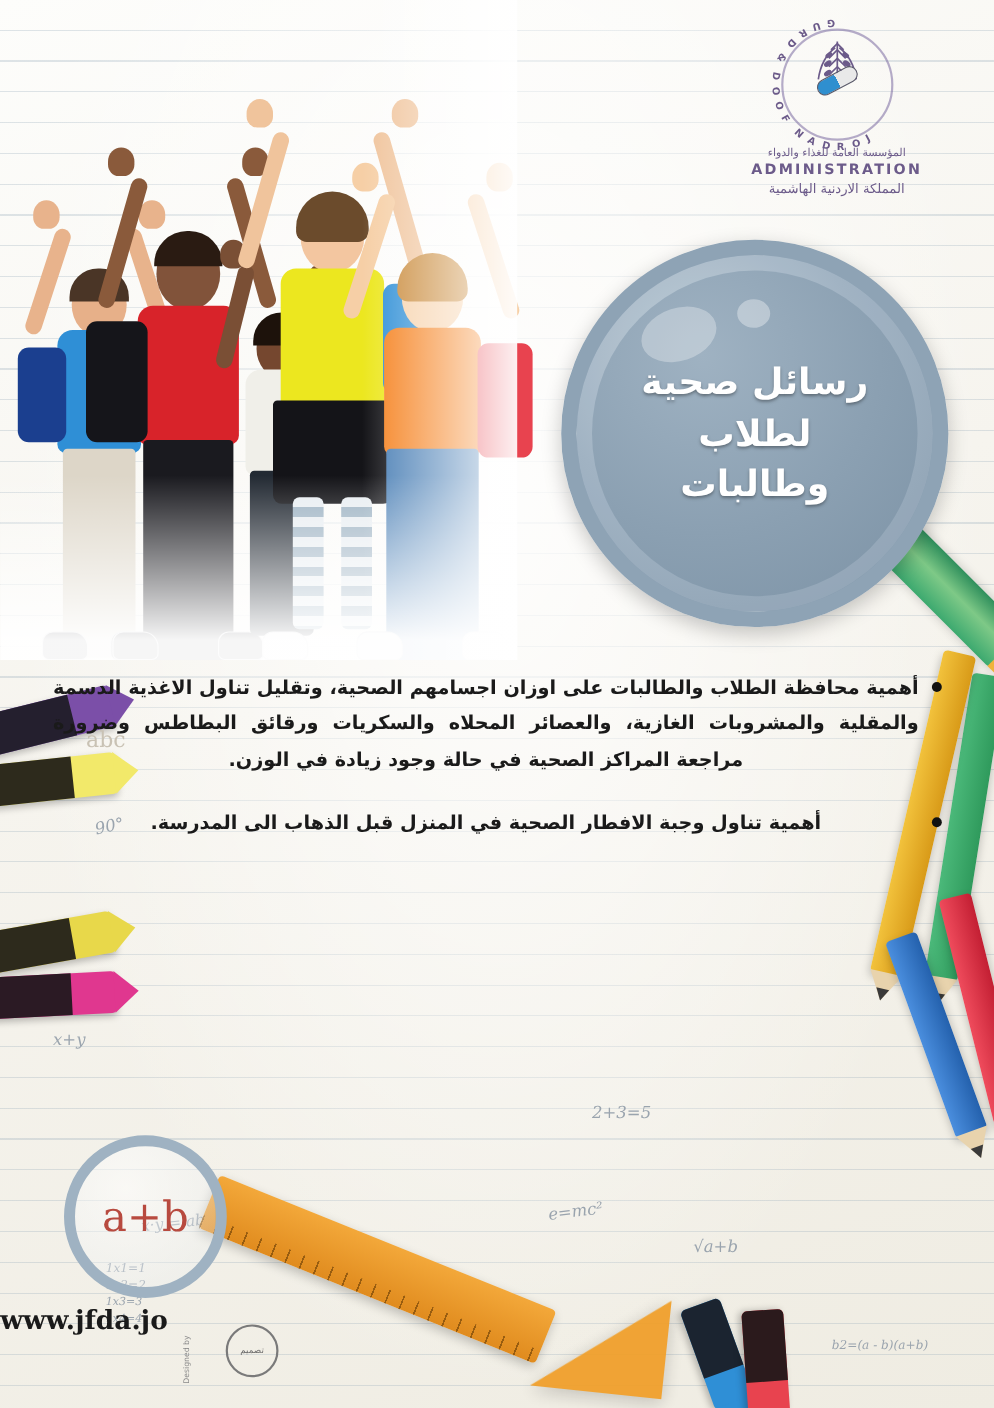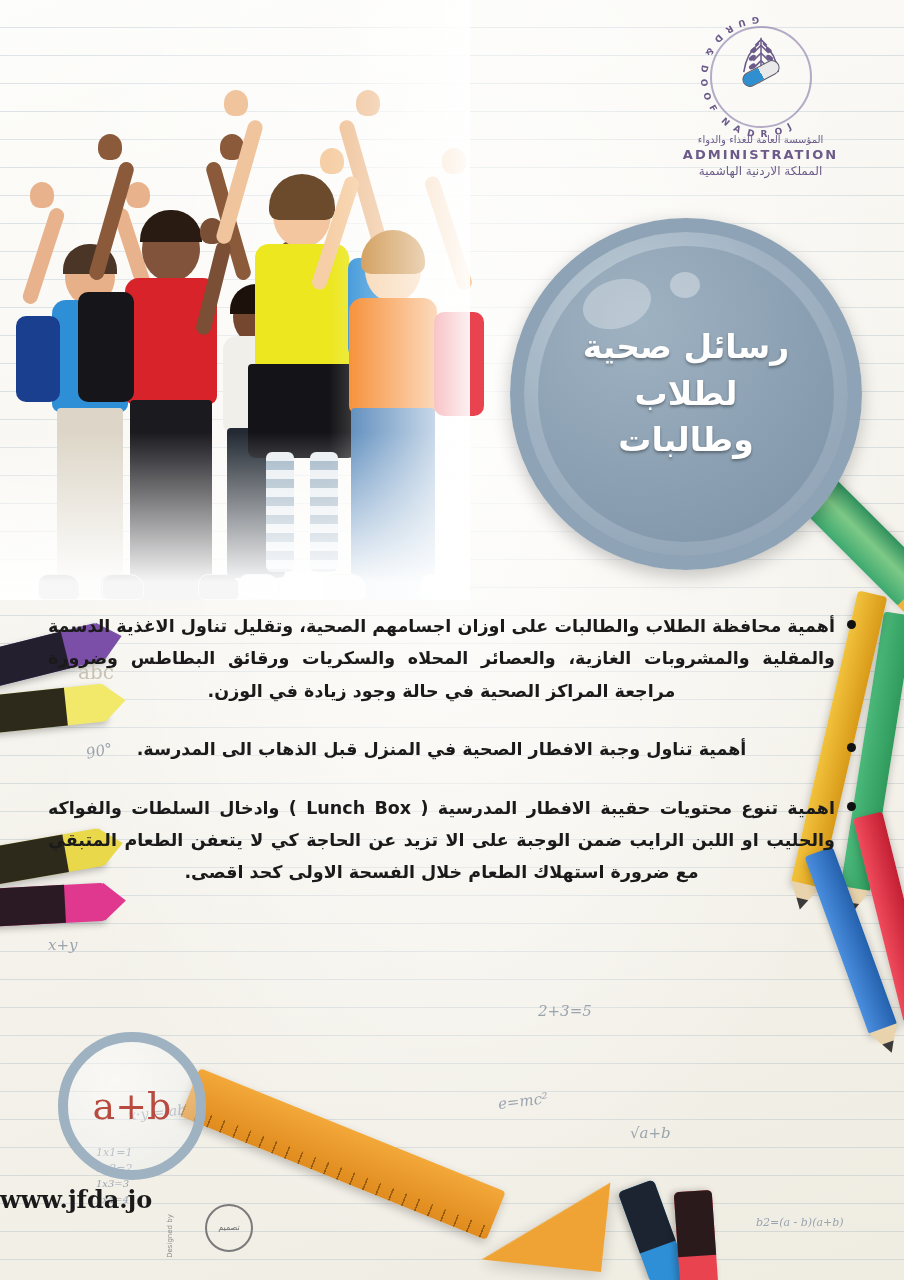--- a/index.html
+++ b/index.html
@@ -558,24 +558,20 @@
 
   <div class="messages">
     <div class="msg">
       <div class="bullet"></div>
       <div class="msg-text">أهمية محافظة الطلاب والطالبات على اوزان اجسامهم الصحية، وتقليل تناول الاغذية الدسمة والمقلية والمشروبات الغازية، والعصائر المحلاه والسكريات ورقائق البطاطس وضرورة مراجعة المراكز الصحية في حالة وجود زيادة في الوزن.</div>
     </div>
     <div class="msg">
       <div class="bullet"></div>
       <div class="msg-text">أهمية تناول وجبة الافطار الصحية في المنزل قبل الذهاب الى المدرسة.</div>
     </div>
-    <div class="msg">
-      <div class="bullet"></div>
-      <div class="msg-text">اهمية تنوع محتويات حقيبة الافطار المدرسية ( Lunch Box ) وادخال السلطات والفواكه والحليب او اللبن الرايب ضمن الوجبة على الا تزيد عن الحاجة كي لا يتعفن الطعام المتبقي مع ضرورة استهلاك الطعام خلال الفسحة الاولى كحد اقصى.</div>
-    </div>
   </div>
 
   <div class="abc-note">abc</div>
   <div class="scribble" style="left:86px; top:742px; font-size:15px; transform:rotate(-12deg);">90°</div>
   <div class="scribble" style="left:48px; top:936px; font-size:15px;">x+y</div>
   <div class="scribble" style="left:538px; top:1002px; font-size:15px;">2+3=5</div>
   <div class="scribble" style="left:230px; top:1094px; font-size:17px;">Cos</div>
   <div class="scribble" style="left:128px; top:1104px; font-size:14px; transform:rotate(-6deg);">x·y = ab²</div>
   <div class="scribble" style="left:498px; top:1092px; font-size:15px; transform:rotate(-7deg);">e=mc²</div>
   <div class="scribble" style="left:630px; top:1124px; font-size:15px;">√a+b</div>

